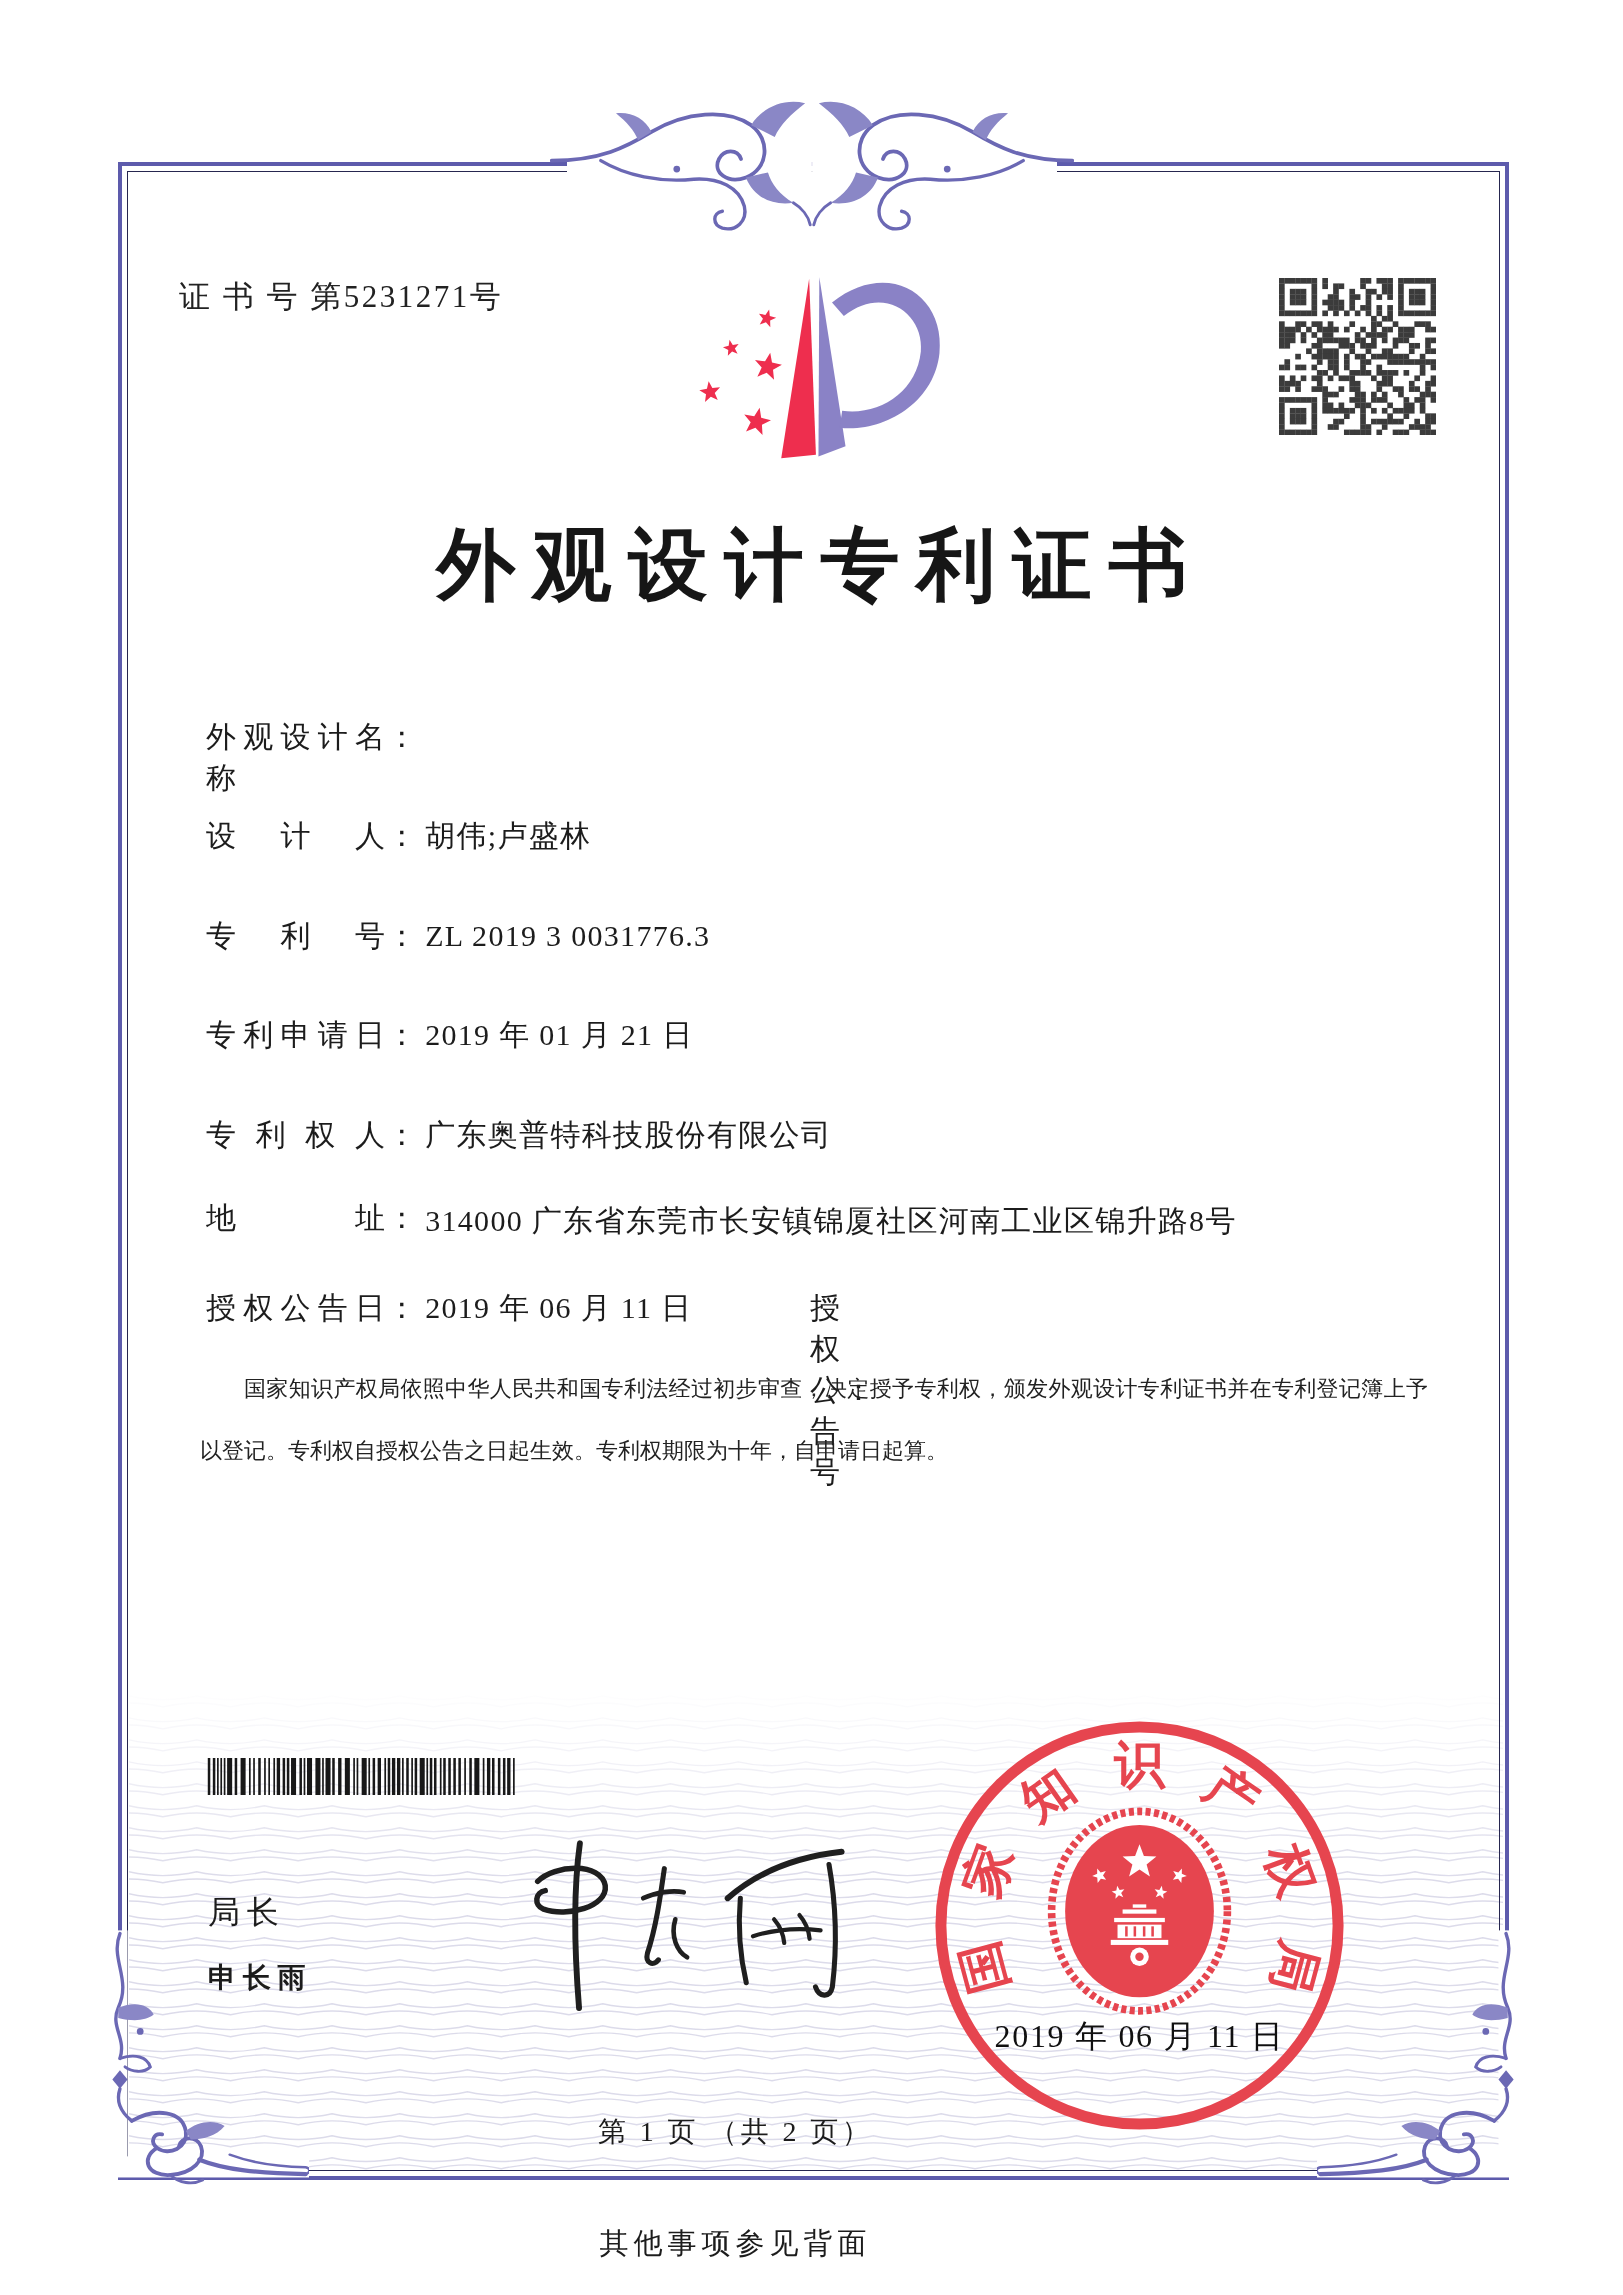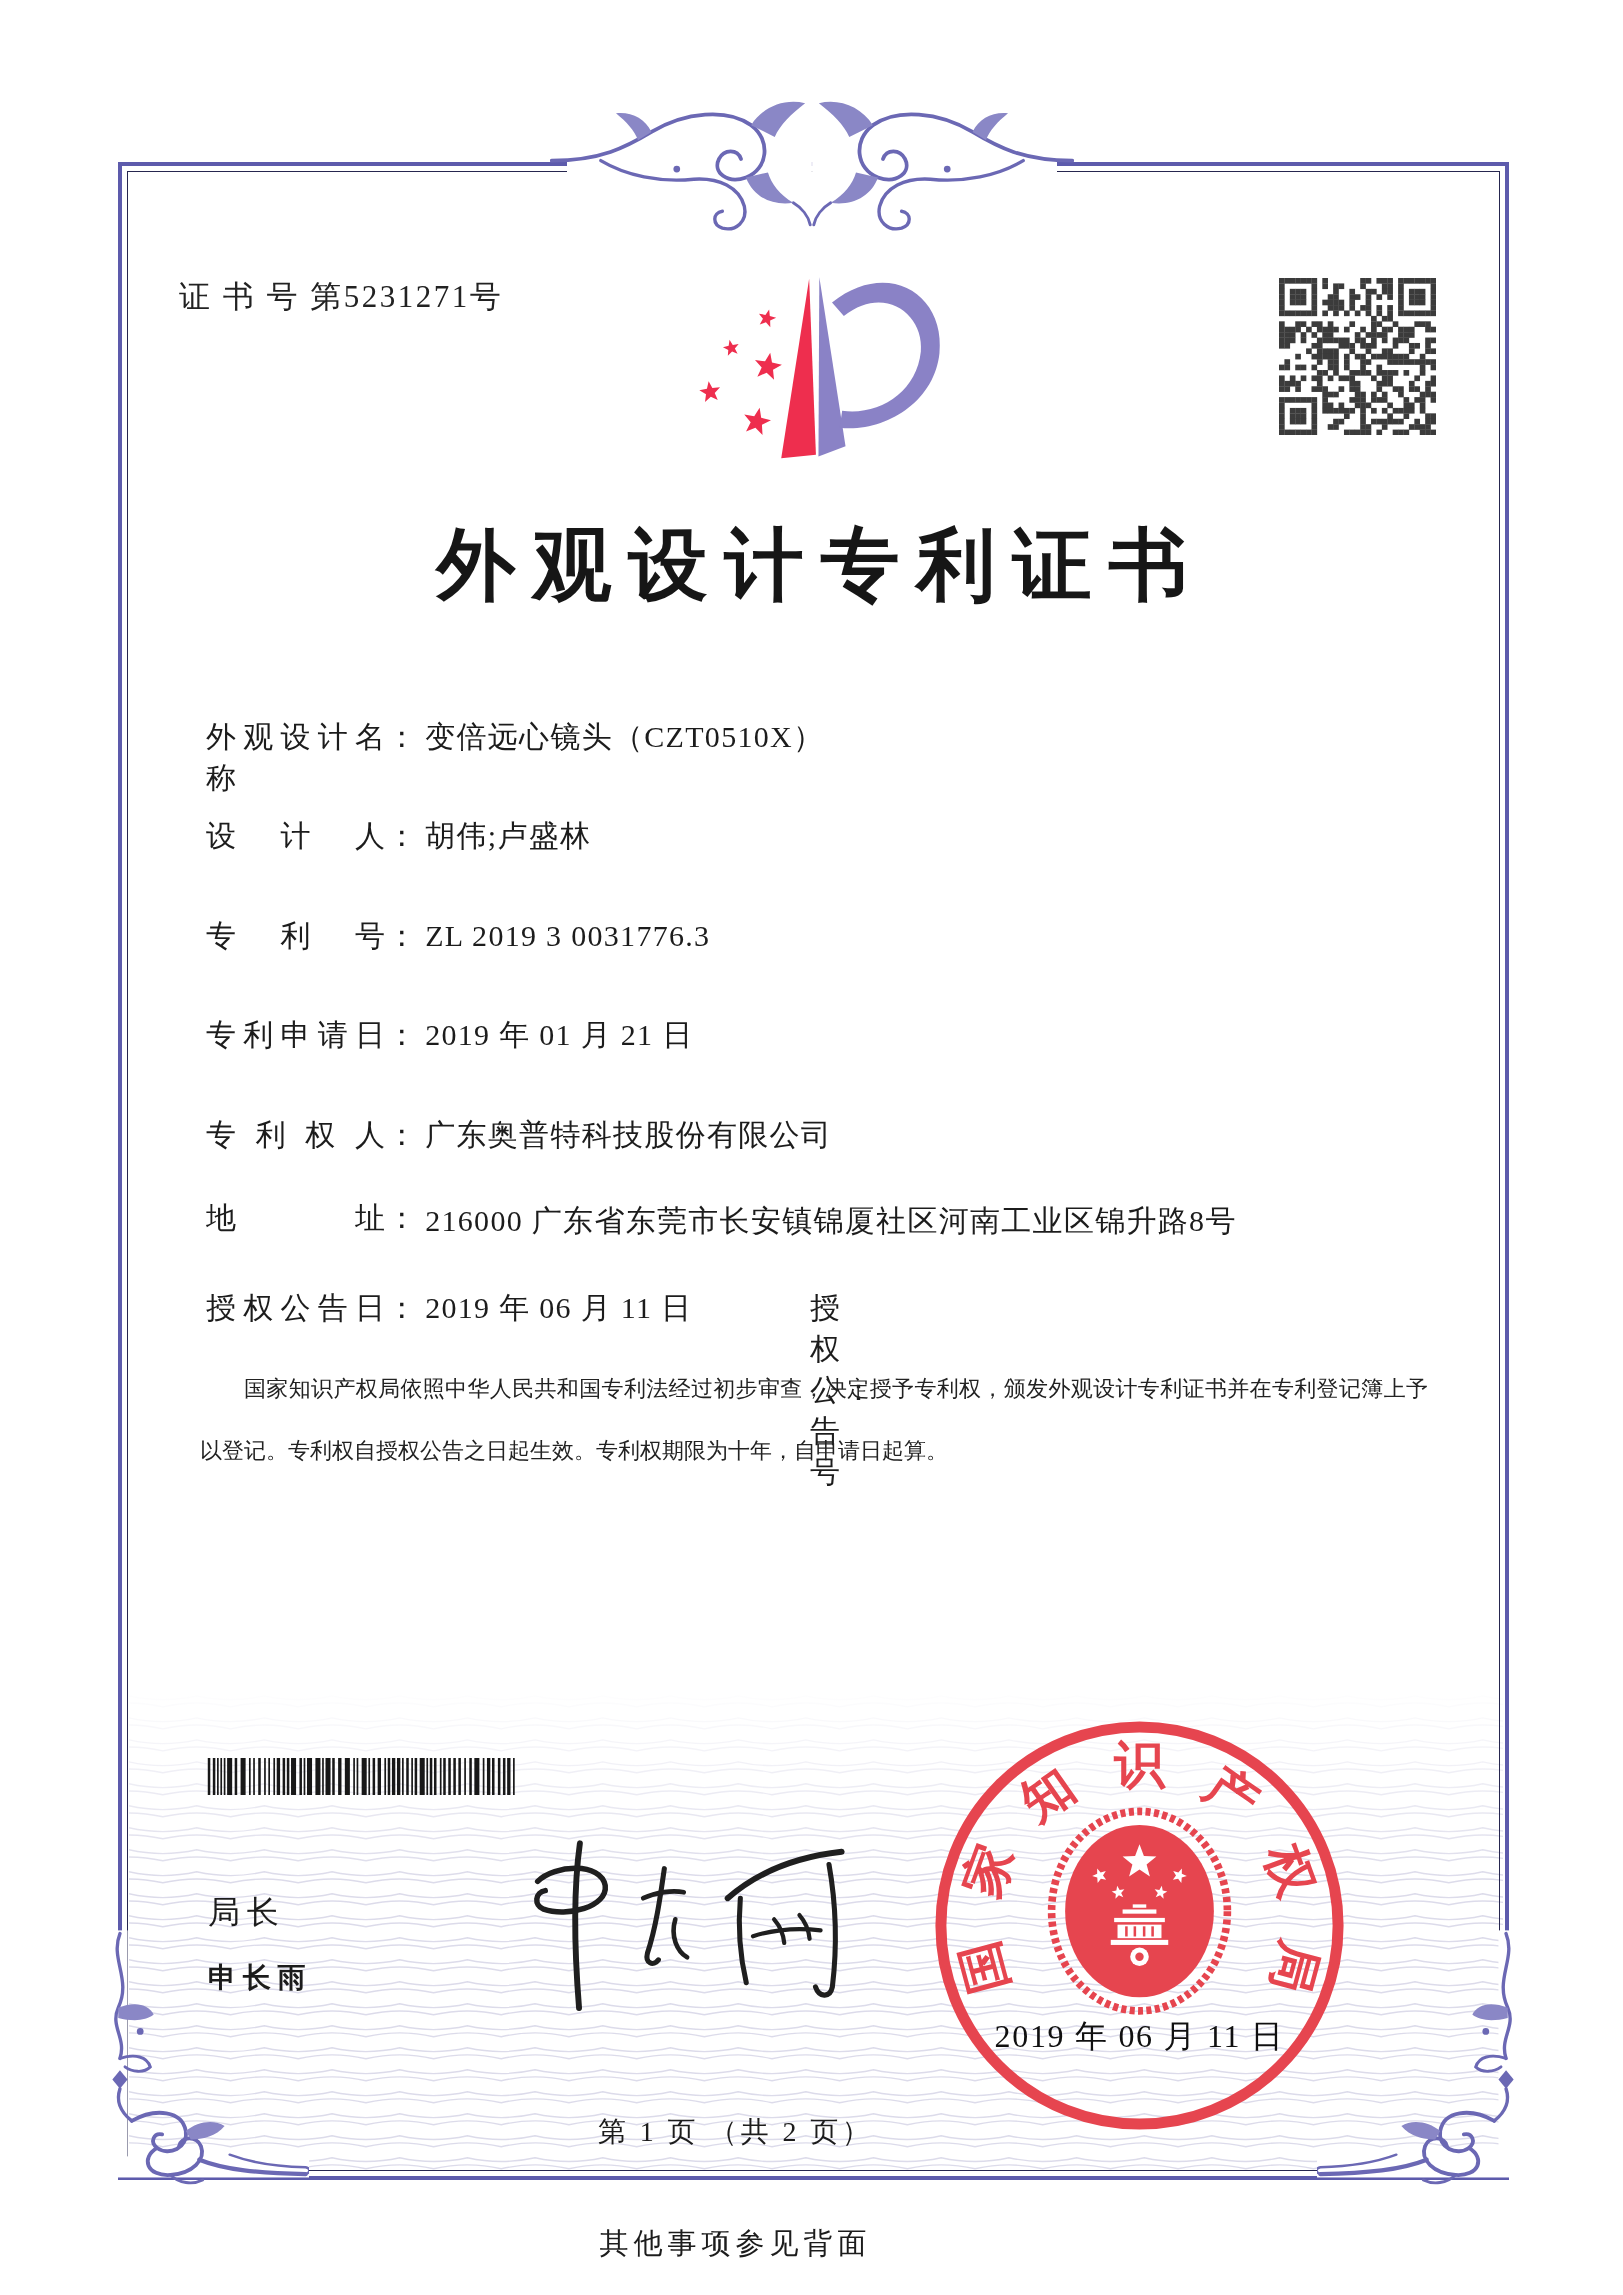--- a/index.html
+++ b/index.html
@@ -602,21 +602,20 @@
     <rect x="166.76" y="179.59" width="6.713793103448276" height="6.713793103448276" fill="#3b3b3b"></rect>
     <rect x="173.17" y="179.59" width="6.713793103448276" height="6.713793103448276" fill="#3b3b3b"></rect>
     <rect x="179.59" y="179.59" width="6.713793103448276" height="6.713793103448276" fill="#3b3b3b"></rect>
   </svg>
 
 <div class="abs title">外观设计专利证书</div>
 
 <div class="row" style="top:716px">
   <span class="flabel">外观设计名称</span>
     <span class="fcolon">：</span>
-    <span class="fvalue">变倍远心镜头（CZT0510X）</span>
 </div>
 <div class="row" style="top:815px">
   <span class="flabel">设计人</span>
     <span class="fcolon">：</span>
     <span class="fvalue">胡伟;卢盛林</span>
 </div>
 <div class="row" style="top:915px">
   <span class="flabel">专利号</span>
     <span class="fcolon">：</span>
     <span class="fvalue">ZL 2019 3 0031776.3</span>
@@ -627,21 +626,21 @@
     <span class="fvalue">2019 年 01 月 21 日</span>
 </div>
 <div class="row" style="top:1114px">
   <span class="flabel">专利权人</span>
     <span class="fcolon">：</span>
     <span class="fvalue">广东奥普特科技股份有限公司</span>
 </div>
 <div class="row" style="top:1197px">
   <span class="flabel">地址</span>
     <span class="fcolon">：</span>
-    <span class="fvalue wrap">216000 广东省东莞市长安镇锦厦社区河南工业区锦升路8号</span>
+    <span class="fvalue wrap">314000 广东省东莞市长安镇锦厦社区河南工业区锦升路8号</span>
 </div>
 <div class="row" style="top:1287px">
   <span class="flabel">授权公告日</span>
     <span class="fcolon">：</span>
     <span class="fvalue">2019 年 06 月 11 日</span>
   <span class="pair2">
     <span class="flabel2">授权公告号</span>
       <span class="fcolon">：</span>
   </span>
 </div>

